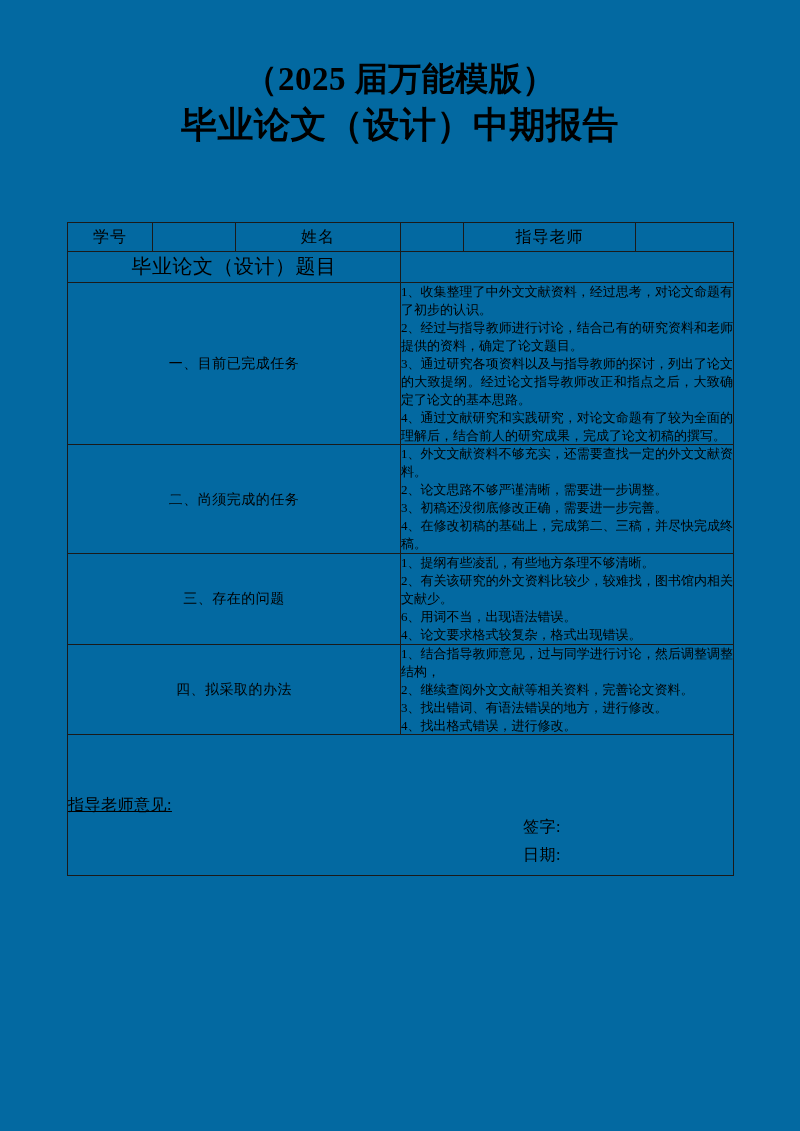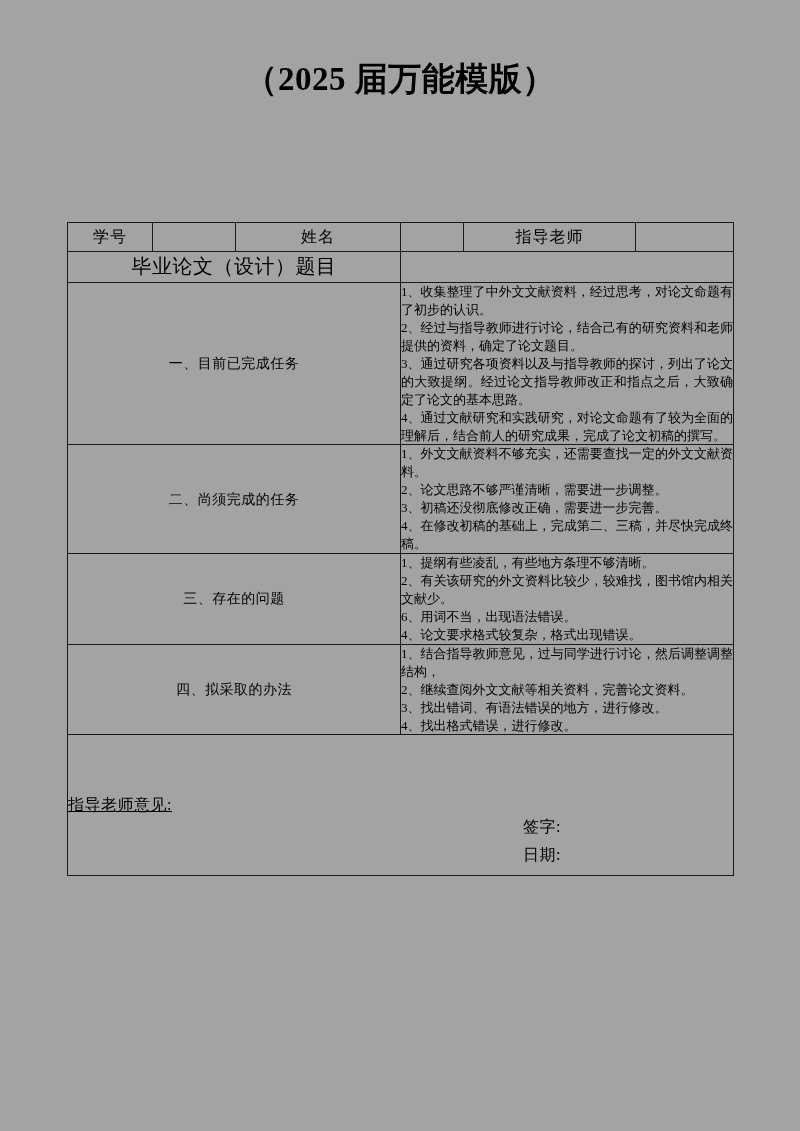--- a/index.html
+++ b/index.html
@@ -11,21 +11,21 @@
     width: 800px;
     height: 1131px;
     font-family: "Liberation Serif", "DejaVu Serif", serif;
     color: #000000;
     -webkit-font-smoothing: antialiased;
   }
   .page {
     position: relative;
     width: 800px;
     height: 1131px;
-    background: #a3a3a3;
+    background: #0369a1;
     box-sizing: border-box;
   }
 
   
   .title-block {
     position: absolute;
     left: 0;
     top: 58px;
     width: 800px;
     text-align: center;
@@ -134,20 +134,21 @@
     letter-spacing: 0.5px;
   }
 </style>
 </head>
 <body>
 
 <div class="page">
 
   <div class="title-block">
     <div class="title-line1">（2025 届万能模版）</div>
+    <div class="title-line2">毕业论文（设计）中期报告</div>
   </div>
 
   <table class="doc-table">
     <colgroup>
       <col style="width:85px">
       <col style="width:83px">
       <col style="width:165px">
       <col style="width:63px">
       <col style="width:172px">
       <col style="width:98px">

